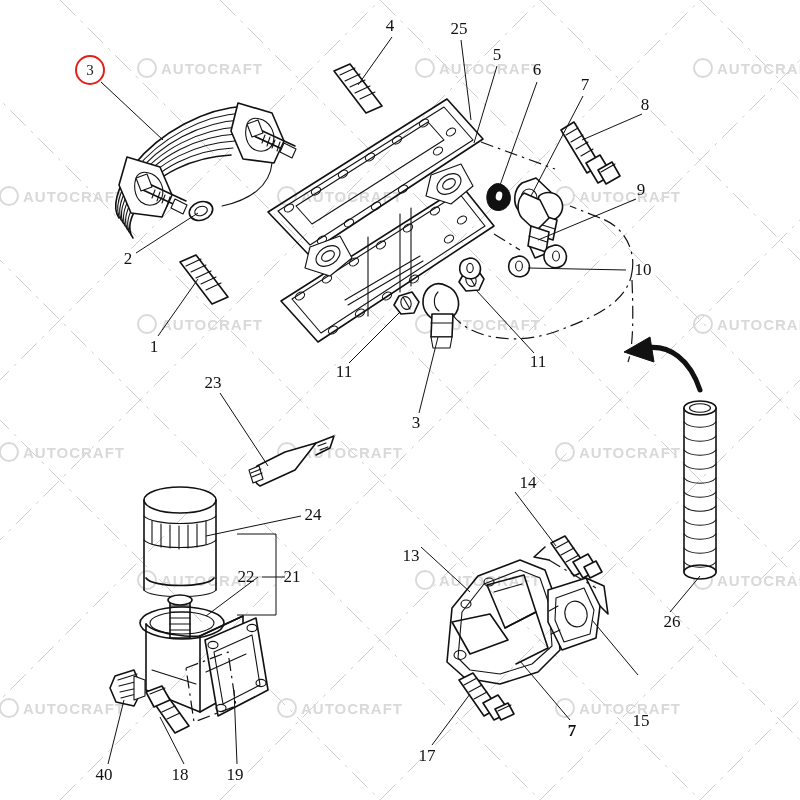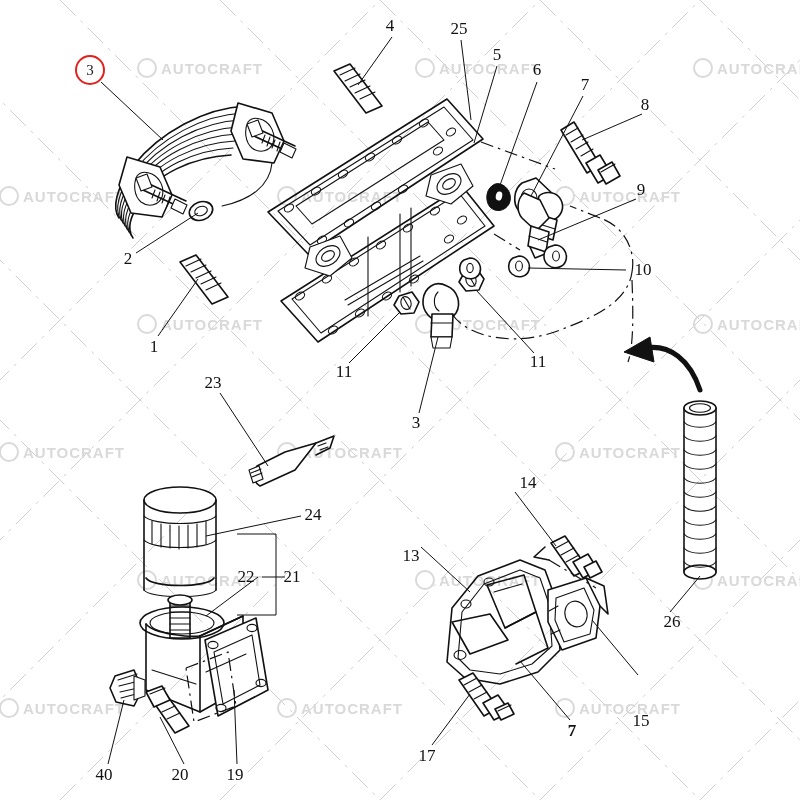--- a/index.html
+++ b/index.html
@@ -611,21 +611,21 @@
       <div class="lbl" style="left: 643px; top: 270px;">10</div>
       <div class="lbl" style="left: 344px; top: 372px;">11</div>
       <div class="lbl" style="left: 538px; top: 362px;">11</div>
       <div class="lbl" style="left: 416px; top: 423px;">3</div>
       <div class="lbl" style="left: 411px; top: 540px; margin-top: 16px;">13</div>
       <div class="lbl" style="left: 508px; top: 483px; margin-left: 20px;">14</div>
       <div class="lbl" style="left: 641px; top: 721px;">15</div>
       <div class="lbl bold" style="left: 572px; top: 731px;">7</div>
       <div class="lbl" style="left: 427px; top: 756px;">17</div>
       <div class="lbl" style="left: 235px; top: 775px;">19</div>
-      <div class="lbl" style="left: 180px; top: 775px;">20</div>
+      <div class="lbl" style="left: 180px; top: 775px;">18</div>
       <div class="lbl" style="left: 104px; top: 775px;">40</div>
       <div class="lbl" style="left: 292px; top: 577px;">21</div>
       <div class="lbl" style="left: 246px; top: 577px;">22</div>
       <div class="lbl" style="left: 213px; top: 383px;">23</div>
       <div class="lbl" style="left: 313px; top: 515px;">24</div>
       <div class="lbl" style="left: 672px; top: 622px;">26</div>
     </div>
 
 </div>
 

